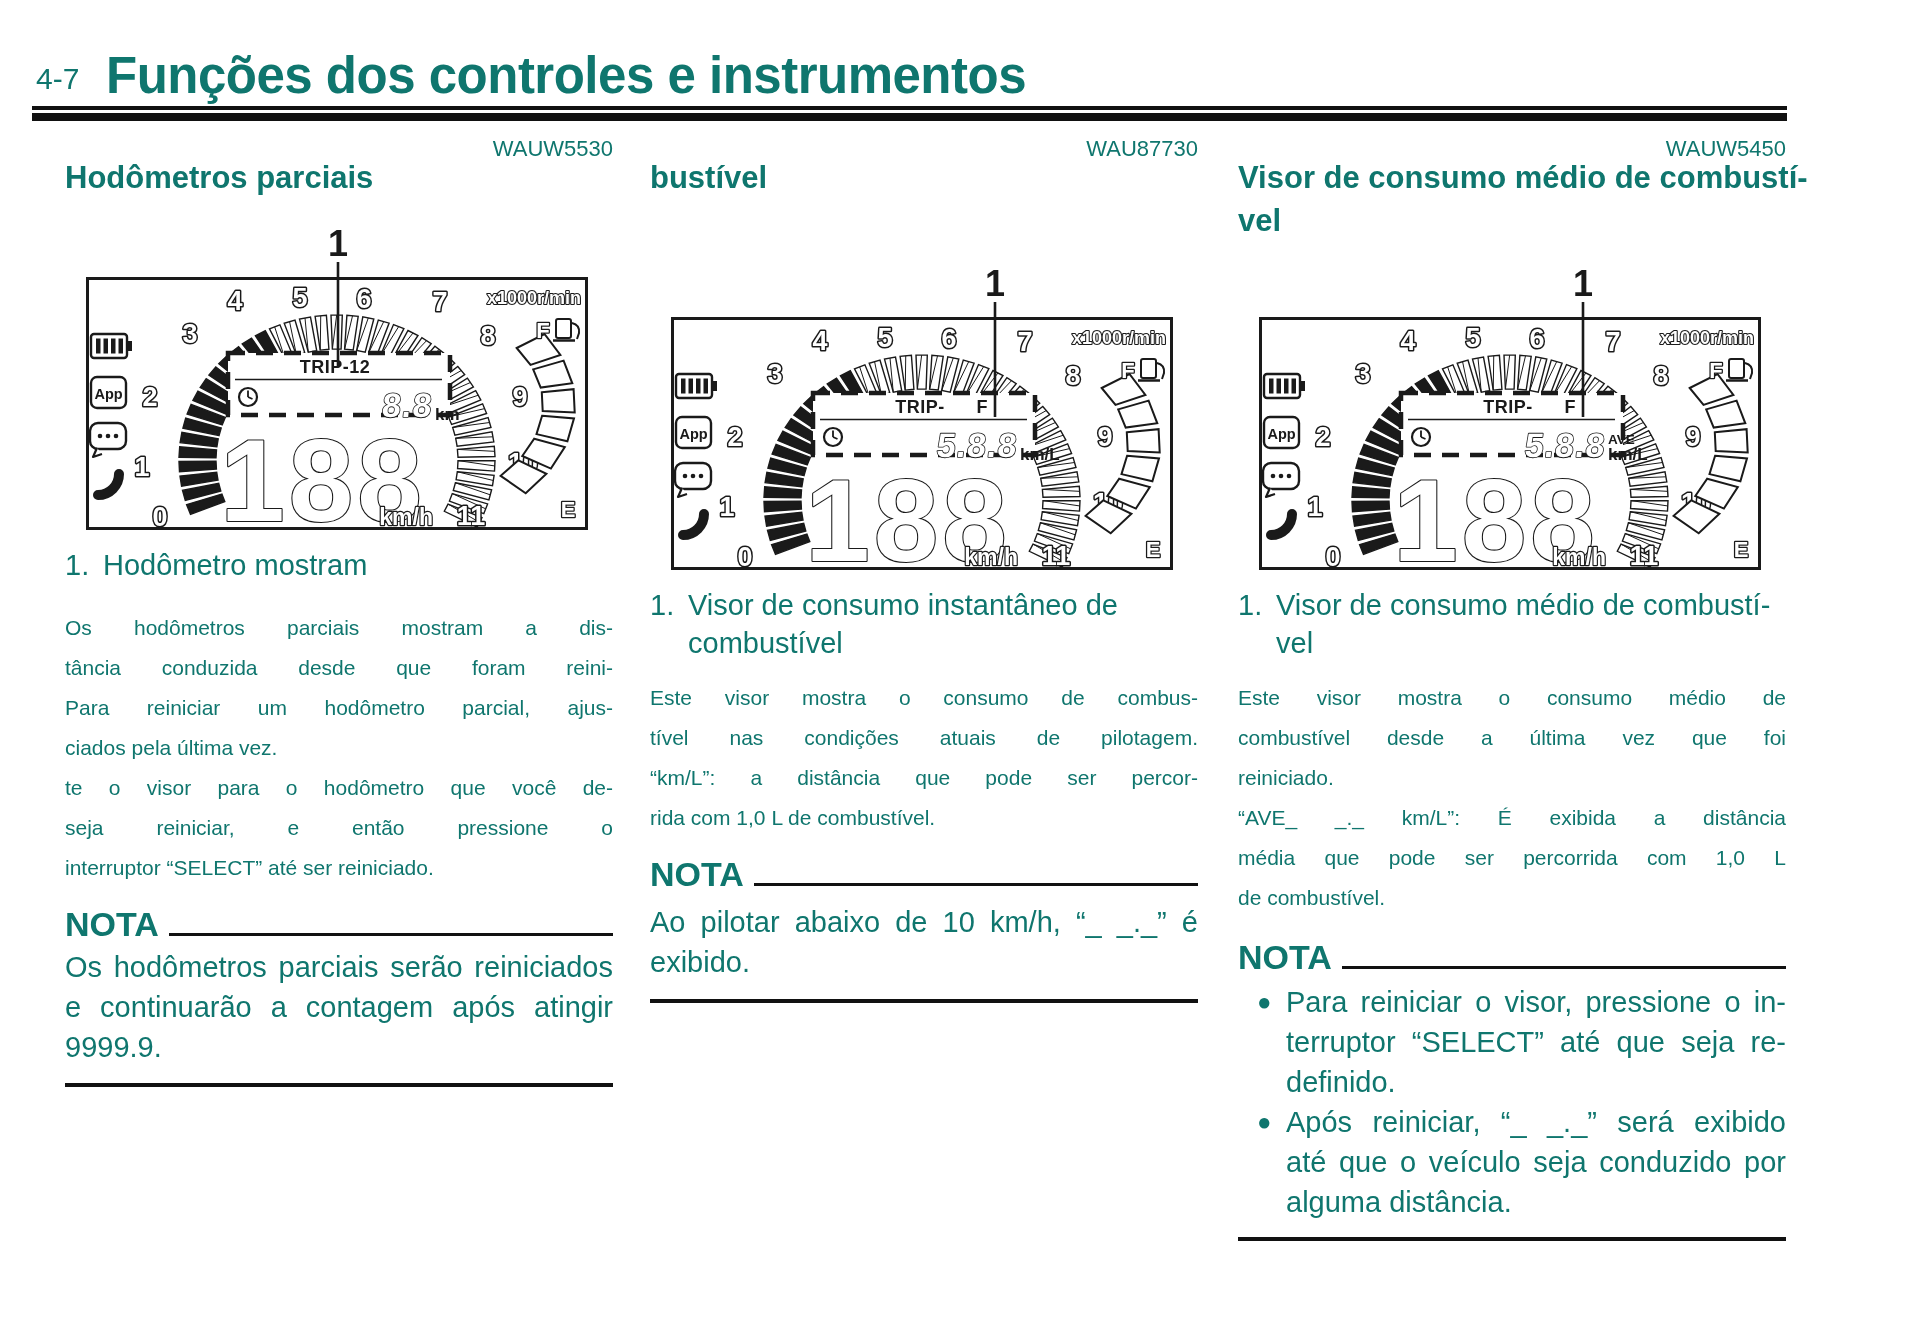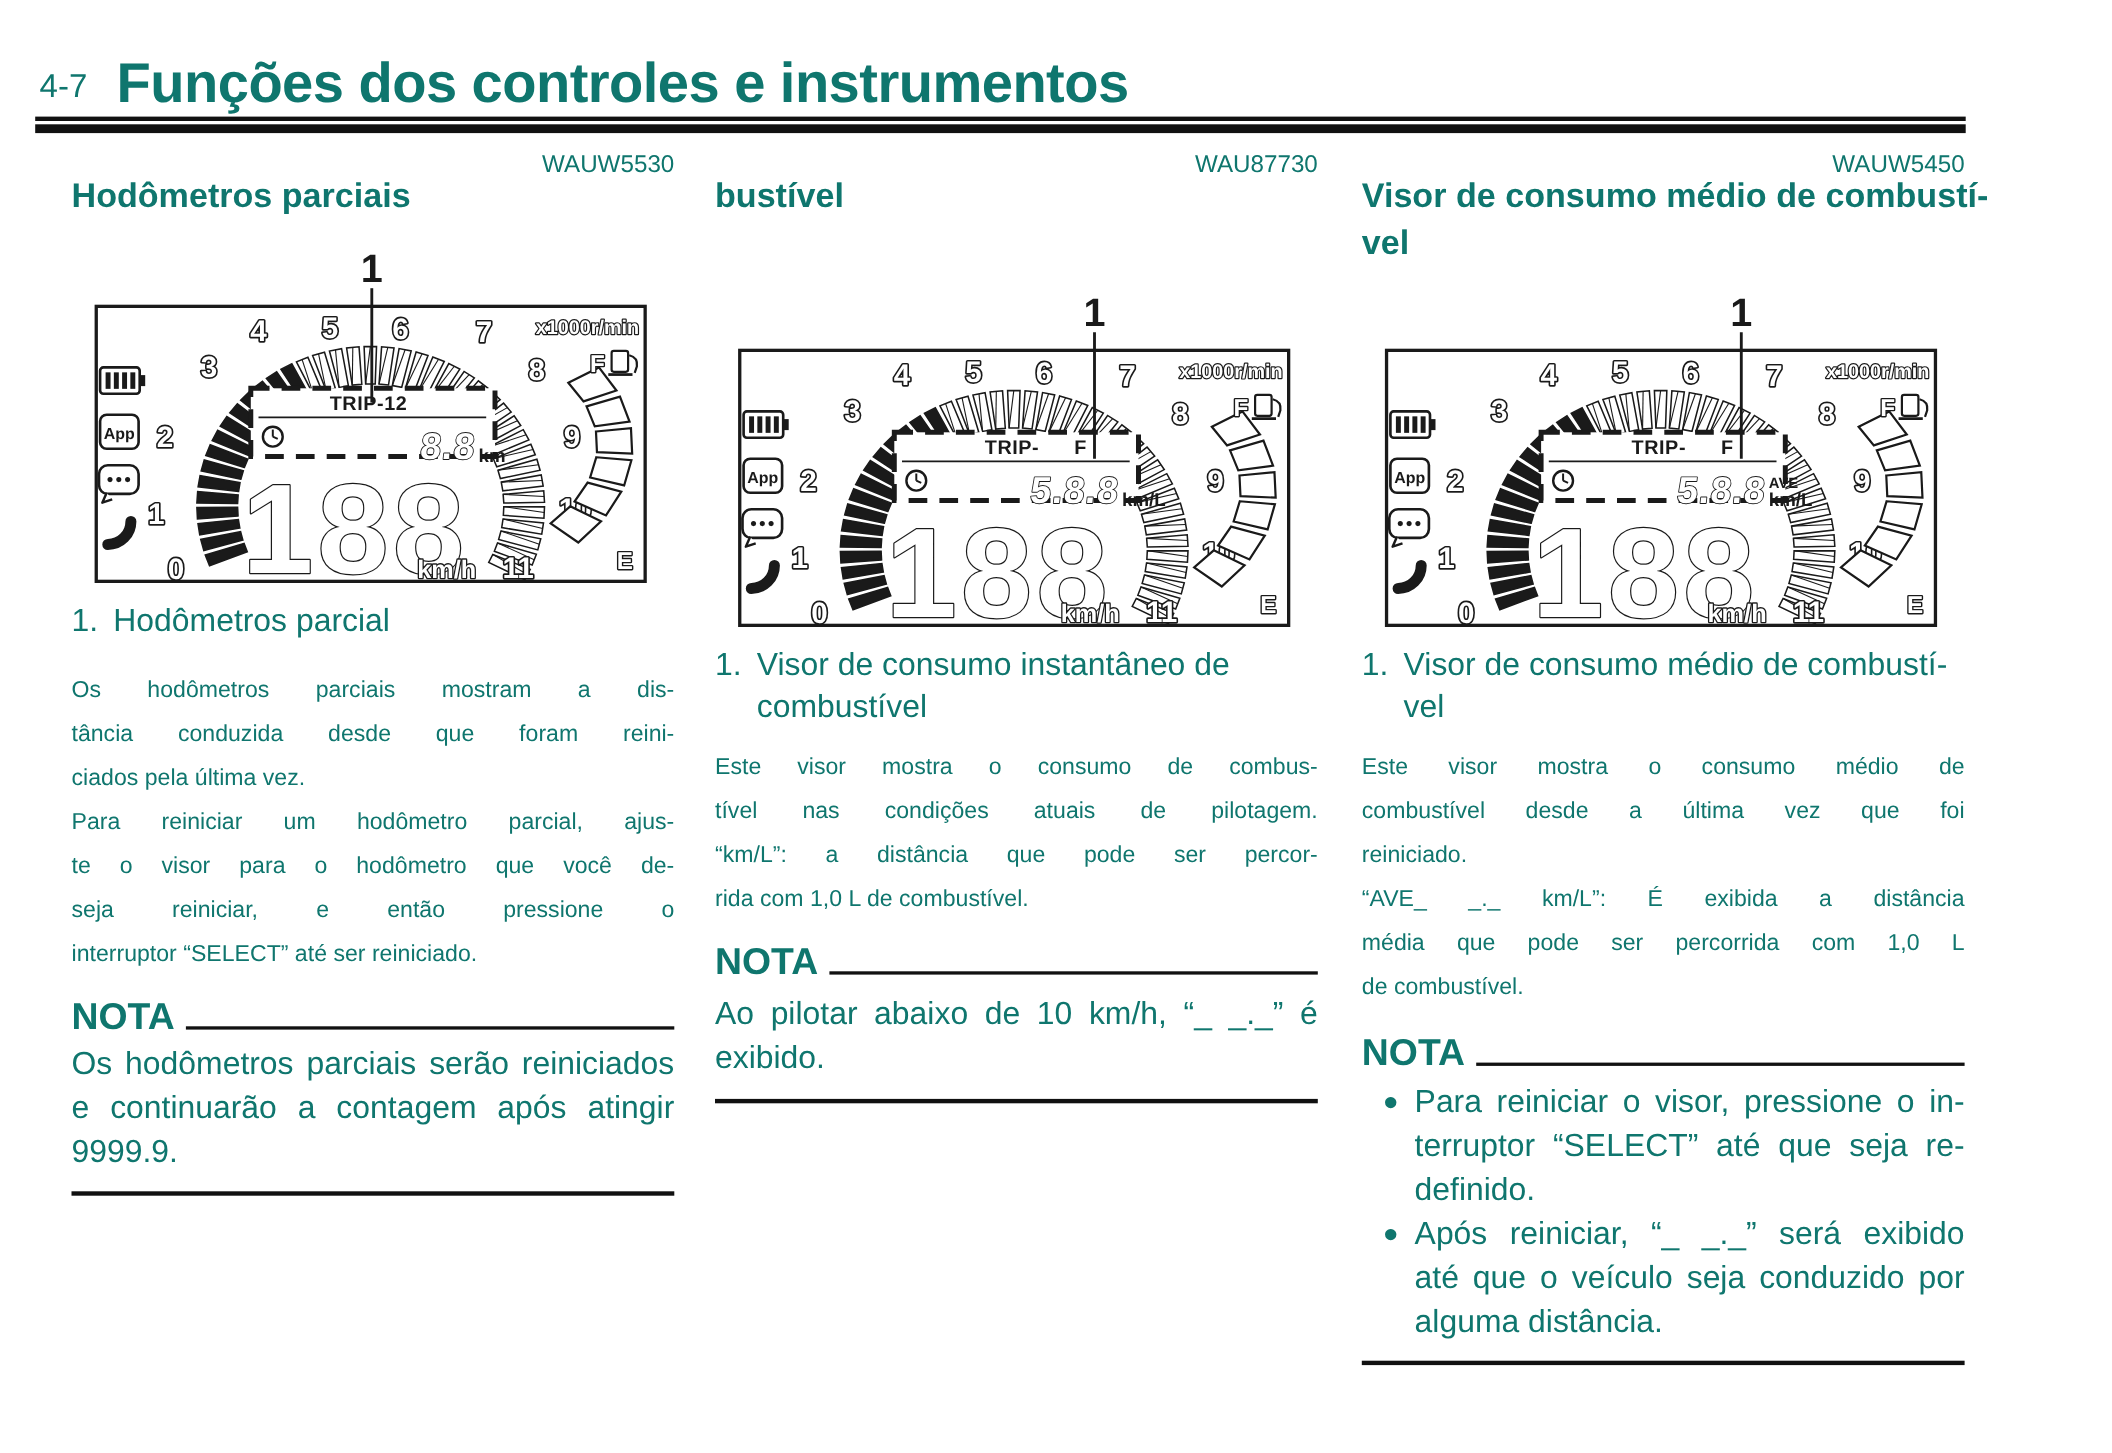--- a/index.html
+++ b/index.html
@@ -189,28 +189,28 @@
           <text x="350" y="200" font-size="17" font-weight="bold" text-anchor="start" fill="#1a1a1a">km</text>
         </g>
         <text x="238" y="301" font-size="116" font-weight="bold" text-anchor="middle" fill="#fff" stroke="#1a1a1a" stroke-width="2.2" paint-order="stroke" stroke-linejoin="round" font-family="&quot;DejaVu Sans Mono&quot;, monospace" letter-spacing="4">188</text>
         <text x="348" y="305" font-size="23" font-weight="bold" text-anchor="end" fill="#fff" stroke="#1a1a1a" stroke-width="2.4" paint-order="stroke" stroke-linejoin="round">km/h</text>
         <line x1="253" y1="42" x2="253" y2="146" stroke="#1a1a1a" stroke-width="2.6"></line>
         <text x="253" y="36" font-size="36" font-weight="bold" text-anchor="middle" fill="#1a1a1a">1</text>
       </svg>
     <div class="caption">
       <div class="cap-num">1.</div>
       <div class="cap-lines">
-        <div class="line">Hodômetros parcial</div>
+        <div class="line">Hodômetro mostram</div>
       </div>
     </div>
     <div class="bodytxt">
       <div class="line j">Os hodômetros parciais mostram a dis-</div>
       <div class="line j">tância conduzida desde que foram reini-</div>
+      <div class="line j">Para reiniciar um hodômetro parcial, ajus-</div>
       <div class="line">ciados pela última vez.</div>
-      <div class="line j">Para reiniciar um hodômetro parcial, ajus-</div>
       <div class="line j">te o visor para o hodômetro que você de-</div>
       <div class="line j">seja reiniciar, e então pressione o</div>
       <div class="line">interruptor “SELECT” até ser reiniciado.</div>
     </div>
     <div class="nota">
       <div class="nota-label">NOTA</div>
       <div class="nota-rule"></div>
     </div>
     <div class="notabody">
       <div class="line j">Os hodômetros parciais serão reiniciados</div>

